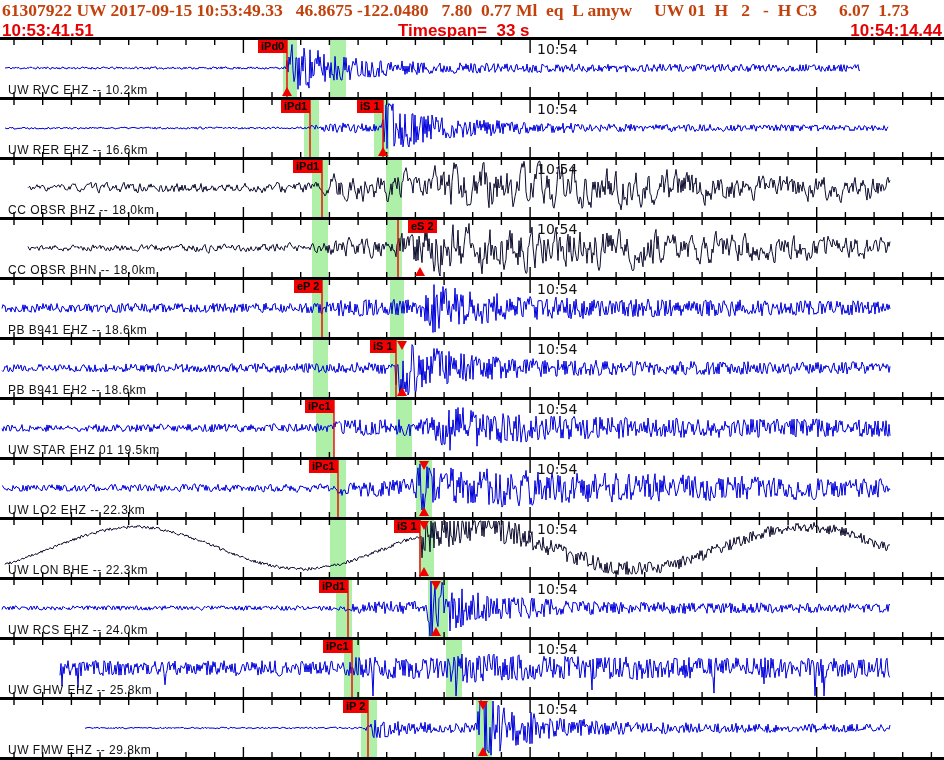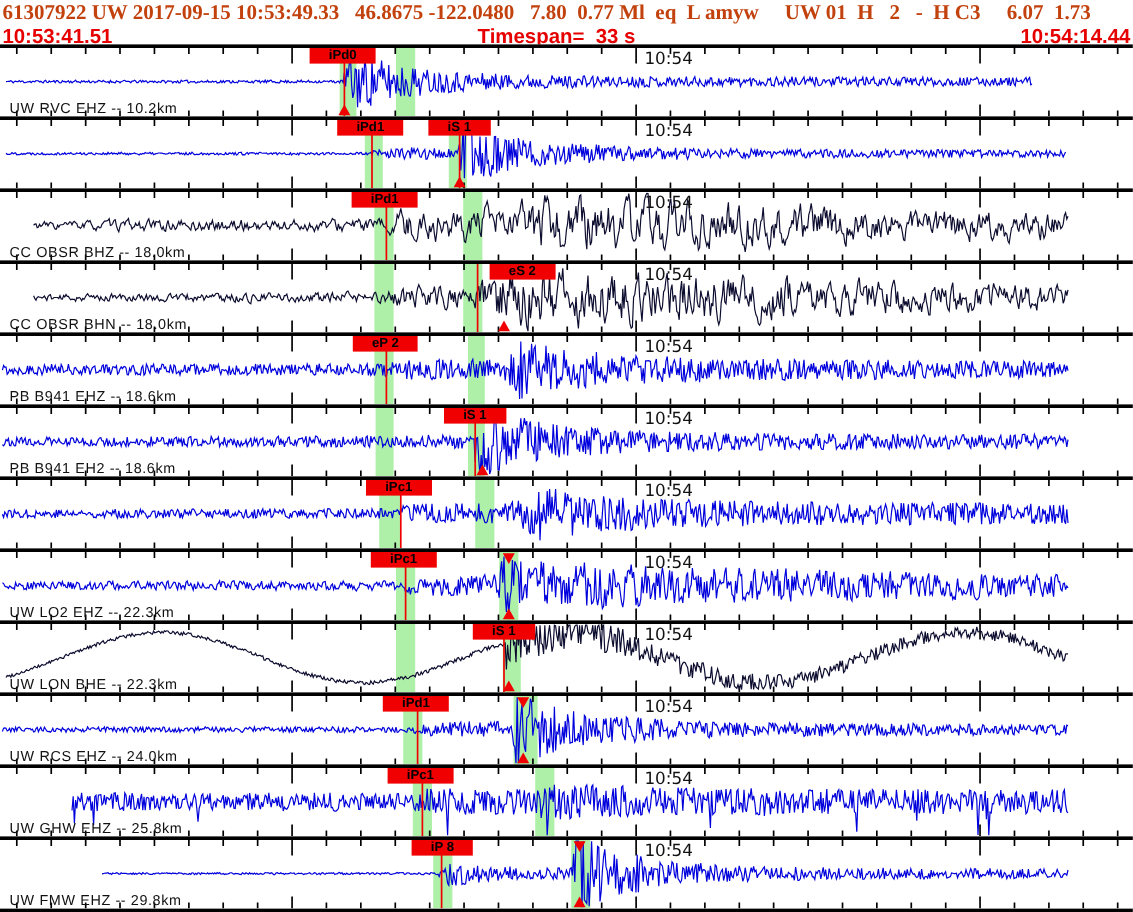--- a/index.html
+++ b/index.html
@@ -12,21 +12,21 @@
   .hdr-start{position:absolute;left:2px;top:0;}
   .hdr-span{position:absolute;left:398px;top:0;white-space:pre;}
   .hdr-end{position:absolute;right:2px;top:0;}
   #traces{position:absolute;left:0;top:37px;width:944px;border-bottom:3px solid #000;}
   .trow{position:relative;width:944px;height:57px;border-top:3px solid #000;background:#fff;}
   .trow svg{position:absolute;left:0;top:0;display:block;}
   .time-label{position:absolute;left:537px;top:1px;font-size:14px;color:#111;
     font-family:"DejaVu Sans",sans-serif;}
   .station-label{position:absolute;left:8px;bottom:0px;font-size:12px;color:#111;
     font-family:"Liberation Sans",sans-serif;letter-spacing:0.5px;}
-  .pick-flag{position:absolute;top:0;height:13px;line-height:13px;padding:0 16px;
+  .pick-flag{position:absolute;top:0;height:13px;line-height:13px;padding:0 3px;
     background:#f00000;color:#000;font-weight:bold;font-size:11px;white-space:pre;
     font-family:"Liberation Sans",sans-serif;}
 </style>
 </head>
 <body>
 
 <div class="hdr">
   <div class="hdr-line1">61307922 UW 2017-09-15 10:53:49.33   46.8675 -122.0480   7.80  0.77 Ml  eq  L amyw     UW 01  H   2   -  H C3     6.07  1.73</div>
   <div class="hdr-line2">
     <span class="hdr-start">10:53:41.51</span>
@@ -185,20 +185,21 @@
         <line x1="931.4" y1="0" x2="931.4" y2="5" stroke="#000000" stroke-width="1.4"></line>
         <line x1="931.4" y1="52" x2="931.4" y2="57" stroke="#000000" stroke-width="1.4"></line>
         <polyline points="5,27.7 6,28.6 7,28.6 8,28.6 9,28.3 10,27.1 11,28.1 12,27.6 13,27.5 14,29.1 15,28.9 16,28.8 17,28.7 18,28.0 19,28.8 20,27.9 21,28.6 22,27.9 23,27.4 24,27.6 25,27.4 26,28.9 27,27.6 28,28.2 29,29.1 30,29.0 31,27.7 32,28.1 33,28.7 34,28.5 35,27.3 36,28.9 37,28.5 38,29.0 39,28.5 40,28.4 41,28.8 42,28.4 43,28.3 44,28.8 45,29.1 46,28.2 47,29.0 48,27.3 49,27.7 50,29.0 51,28.8 52,27.9 53,28.5 54,27.3 55,28.7 56,28.2 57,27.6 58,28.1 59,27.1 60,28.2 61,28.7 62,28.5 63,28.2 64,27.5 65,27.9 66,27.8 67,27.2 68,28.8 69,28.3 70,27.4 71,28.9 72,29.0 73,28.3 74,27.4 75,28.0 76,27.2 77,28.2 78,28.8 79,29.1 80,27.7 81,27.9 82,28.3 83,28.2 84,28.4 85,28.8 86,27.3 87,28.7 88,28.0 89,28.8 90,27.0 91,28.3 92,27.9 93,27.1 94,28.4 95,27.5 96,28.2 97,27.9 98,28.6 99,27.1 100,28.2 101,26.9 102,27.9 103,28.3 104,27.6 105,28.9 106,27.9 107,29.0 108,27.8 109,28.6 110,28.0 111,27.9 112,27.4 113,28.0 114,28.1 115,28.6 116,29.1 117,28.1 118,28.5 119,27.8 120,28.2 121,27.1 122,27.7 123,27.5 124,27.7 125,26.9 126,28.2 127,27.3 128,28.9 129,28.4 130,28.0 131,27.9 132,27.5 133,27.5 134,27.6 135,27.5 136,28.1 137,28.0 138,28.5 139,28.2 140,28.0 141,27.4 142,27.5 143,28.4 144,27.7 145,28.1 146,27.2 147,27.5 148,27.3 149,27.1 150,28.4 151,27.5 152,28.5 153,27.7 154,29.0 155,27.1 156,28.9 157,28.8 158,27.3 159,28.4 160,26.9 161,27.8 162,28.9 163,28.9 164,28.4 165,28.8 166,28.7 167,27.9 168,27.4 169,29.0 170,27.9 171,28.1 172,28.7 173,27.8 174,29.1 175,28.2 176,27.8 177,27.9 178,27.7 179,28.8 180,28.5 181,27.6 182,29.1 183,28.2 184,28.0 185,28.6 186,28.9 187,28.9 188,27.2 189,28.6 190,28.7 191,27.5 192,27.6 193,28.1 194,27.2 195,28.9 196,27.1 197,29.1 198,28.8 199,27.1 200,27.1 201,26.9 202,29.0 203,28.9 204,29.0 205,27.8 206,27.1 207,28.5 208,27.4 209,27.4 210,27.2 211,27.4 212,27.6 213,28.5 214,27.6 215,28.5 216,27.1 217,27.0 218,27.5 219,27.7 220,27.5 221,27.7 222,27.4 223,28.4 224,28.3 225,27.8 226,27.5 227,28.6 228,27.5 229,27.8 230,27.1 231,28.9 232,27.9 233,27.2 234,28.0 235,28.4 236,27.7 237,27.4 238,28.6 239,28.9 240,28.4 241,28.9 242,27.3 243,29.1 244,28.1 245,27.8 246,28.4 247,28.8 248,27.7 249,29.1 250,27.3 251,27.7 252,27.5 253,27.8 254,28.0 255,29.0 256,28.3 257,27.5 258,28.4 259,27.2 260,27.7 261,28.0 262,28.9 263,28.2 264,27.4 265,28.9 266,29.0 267,27.9 268,27.7 269,27.2 270,28.9 271,28.5 272,27.4 273,27.4 274,27.0 275,28.3 276,28.6 277,27.2 278,27.3 279,27.9 280,28.8 281,27.9 282,27.9 283,28.6 284,28.1 285,28.3 286,28.6 287,27.8 288,28.5 289,28.6 290,28.7 291,28.3 292,27.6 293,28.0 294,28.8 295,28.2 296,28.5 297,27.0 298,27.1 299,28.4 300,27.2 301,27.0 302,28.8 303,28.4 304,28.8 305,27.2 306,28.9 307,27.9 308,27.5 309,27.0 310,28.9 311,25.6 312,25.7 313,26.1 314,27.1 315,29.2 316,25.0 317,26.6 318,28.5 319,27.5 320,27.6 321,26.8 322,29.9 323,27.2 324,31.4 325,30.6 326,24.9 327,27.3 328,30.1 329,30.8 330,24.2 331,24.3 332,25.3 333,31.2 334,25.0 335,23.9 336,29.2 337,32.5 338,29.9 339,27.2 340,25.5 341,26.5 342,31.9 343,22.9 344,27.3 345,24.1 346,27.8 347,25.6 348,23.9 349,26.8 350,30.7 351,31.1 352,28.0 353,26.1 354,24.5 355,32.7 356,32.5 357,29.4 358,25.5 359,26.3 360,27.8 361,29.0 362,23.6 363,30.7 364,28.5 365,30.2 366,24.9 367,31.3 368,27.6 369,31.4 370,26.5 371,30.0 372,30.5 373,30.6 374,24.3 375,31.1 376,25.8 377,29.3 378,30.3 379,27.0 380,25.7 381,27.6 382,24.0 383,19.7 384,42.1 385,27.2 386,4.8 387,48.5 388,7.2 389,3.5 390,5.4 391,4.8 392,10.5 393,3.8 394,46.2 395,42.8 396,23.3 397,28.3 398,30.3 399,38.5 400,13.7 401,44.7 402,27.6 403,46.9 404,38.3 405,14.1 406,36.5 407,34.2 408,44.6 409,47.0 410,37.6 411,41.3 412,14.0 413,13.8 414,44.4 415,15.0 416,42.3 417,26.4 418,40.0 419,32.2 420,25.4 421,16.7 422,17.4 423,42.3 424,16.6 425,33.7 426,19.4 427,37.4 428,15.8 429,31.3 430,24.4 431,39.1 432,15.0 433,20.4 434,28.4 435,29.2 436,17.0 437,21.7 438,20.5 439,32.0 440,29.1 441,22.8 442,17.7 443,35.1 444,28.6 445,31.9 446,37.9 447,32.8 448,33.8 449,36.5 450,38.1 451,36.2 452,25.5 453,27.4 454,37.5 455,31.1 456,28.6 457,33.4 458,20.8 459,25.8 460,24.3 461,26.9 462,28.6 463,37.3 464,26.8 465,22.4 466,25.4 467,34.4 468,31.0 469,28.1 470,21.9 471,36.1 472,34.4 473,32.4 474,23.0 475,34.9 476,25.8 477,19.9 478,28.0 479,27.7 480,20.8 481,30.2 482,24.1 483,27.6 484,20.2 485,30.8 486,22.5 487,33.6 488,22.4 489,29.5 490,24.1 491,35.8 492,31.9 493,24.4 494,33.5 495,32.6 496,28.4 497,20.4 498,28.5 499,20.8 500,32.8 501,27.2 502,23.5 503,33.8 504,23.4 505,27.1 506,23.6 507,23.1 508,25.7 509,23.7 510,30.6 511,22.9 512,21.9 513,26.8 514,32.0 515,24.6 516,30.0 517,23.9 518,28.9 519,33.8 520,33.6 521,28.0 522,29.0 523,25.5 524,22.3 525,23.5 526,32.6 527,27.8 528,33.2 529,31.3 530,26.9 531,29.6 532,27.5 533,30.7 534,25.1 535,30.8 536,25.7 537,24.8 538,31.5 539,25.7 540,31.0 541,24.3 542,24.0 543,31.3 544,30.0 545,28.9 546,26.6 547,28.1 548,23.3 549,25.6 550,24.3 551,25.7 552,32.6 553,25.9 554,32.6 555,29.7 556,27.4 557,26.5 558,30.8 559,26.4 560,30.1 561,27.0 562,28.6 563,23.2 564,33.0 565,29.2 566,28.6 567,26.0 568,27.5 569,26.1 570,29.0 571,23.1 572,29.7 573,32.7 574,29.9 575,24.4 576,24.9 577,26.2 578,24.0 579,26.3 580,28.7 581,29.2 582,24.5 583,25.5 584,28.6 585,31.3 586,31.0 587,27.3 588,29.9 589,29.3 590,24.5 591,26.2 592,31.1 593,29.3 594,28.1 595,28.1 596,25.8 597,27.2 598,28.1 599,30.0 600,31.6 601,24.8 602,26.4 603,28.5 604,27.6 605,26.8 606,28.9 607,30.4 608,26.3 609,23.9 610,28.4 611,25.6 612,26.9 613,26.2 614,24.2 615,27.2 616,27.1 617,29.7 618,31.0 619,31.7 620,26.9 621,31.6 622,28.4 623,28.8 624,31.4 625,29.7 626,24.1 627,26.3 628,28.2 629,25.3 630,30.8 631,24.1 632,29.1 633,28.4 634,25.2 635,30.8 636,26.8 637,25.8 638,27.2 639,28.3 640,26.3 641,26.9 642,26.7 643,31.2 644,29.0 645,26.4 646,27.1 647,28.4 648,27.0 649,27.2 650,25.9 651,27.0 652,28.0 653,25.7 654,29.4 655,28.2 656,24.5 657,28.1 658,25.6 659,28.5 660,25.0 661,26.7 662,29.8 663,25.7 664,28.6 665,25.3 666,25.9 667,24.4 668,28.5 669,30.2 670,28.1 671,31.6 672,31.4 673,28.5 674,26.9 675,30.6 676,27.2 677,27.9 678,26.4 679,25.4 680,28.7 681,27.3 682,28.0 683,27.5 684,25.0 685,28.5 686,31.4 687,25.3 688,25.1 689,24.5 690,29.7 691,30.1 692,26.1 693,26.7 694,29.4 695,31.6 696,29.6 697,29.7 698,30.9 699,29.5 700,24.5 701,28.6 702,30.9 703,25.8 704,24.8 705,30.7 706,30.9 707,28.5 708,30.5 709,28.3 710,24.4 711,28.5 712,29.9 713,30.5 714,28.3 715,30.3 716,30.2 717,28.2 718,27.0 719,30.0 720,28.4 721,28.9 722,29.8 723,31.5 724,30.7 725,29.9 726,27.5 727,26.2 728,29.7 729,29.7 730,30.0 731,25.0 732,30.9 733,30.0 734,25.9 735,30.8 736,28.2 737,28.9 738,24.7 739,27.1 740,25.6 741,31.0 742,30.5 743,27.0 744,26.7 745,25.5 746,28.5 747,29.2 748,28.6 749,29.1 750,29.0 751,25.0 752,29.3 753,25.1 754,25.1 755,28.3 756,31.2 757,26.3 758,27.5 759,27.4 760,25.6 761,27.5 762,28.7 763,28.2 764,25.0 765,26.3 766,25.6 767,28.1 768,25.6 769,25.3 770,30.0 771,27.5 772,25.9 773,27.6 774,31.0 775,27.9 776,24.8 777,30.3 778,26.9 779,28.5 780,30.6 781,24.9 782,24.8 783,27.7 784,27.2 785,25.2 786,30.6 787,27.8 788,25.3 789,25.4 790,28.1 791,31.1 792,25.0 793,31.1 794,25.3 795,26.2 796,25.5 797,27.7 798,25.6 799,28.3 800,31.0 801,26.5 802,29.5 803,25.1 804,25.0 805,26.2 806,28.0 807,26.8 808,27.7 809,28.6 810,25.9 811,30.7 812,25.7 813,26.6 814,26.3 815,24.9 816,26.2 817,25.1 818,31.1 819,28.9 820,28.3 821,28.7 822,27.4 823,29.2 824,25.6 825,25.3 826,27.9 827,29.4 828,25.8 829,27.4 830,30.0 831,28.3 832,29.6 833,25.4 834,25.7 835,29.8 836,26.9 837,28.4 838,27.4 839,28.7 840,25.3 841,27.9 842,27.8 843,27.3 844,30.2 845,26.4 846,25.6 847,26.5 848,26.1 849,27.0 850,30.8 851,29.2 852,30.9 853,29.3 854,30.8 855,26.7 856,28.1 857,29.6 858,27.8 859,25.5 860,26.8 861,30.2 862,28.4 863,29.8 864,26.1 865,25.8 866,26.8 867,30.6 868,27.2 869,27.7 870,28.6 871,28.3 872,25.4 873,30.8 874,28.2 875,25.8 876,27.6 877,28.1 878,30.0 879,27.4 880,29.6 881,28.7 882,29.2 883,30.0 884,25.6 885,28.4 886,30.8 887,28.6 888,26.7" fill="none" stroke="#0000dd" stroke-width="1"></polyline>
         <line x1="310" y1="0" x2="310" y2="57" stroke="#f00000" stroke-width="1.4"></line>
         <line x1="383" y1="0" x2="383" y2="57" stroke="#f00000" stroke-width="1.4"></line>
         <polygon points="378,56 388,56 383,47" fill="#f00000"></polygon>
       </svg>
       <div class="pick-flag" style="left: 281px;">iPd1</div>
       <div class="pick-flag" style="left: 357px;">iS 1</div>
       <span class="time-label">10:54</span>
+      <span class="station-label">UW RER EHZ -- 16.6km</span>
     </div>
     <div class="trow">
       <svg width="944" height="57" viewBox="0 0 944 57">
         <rect x="312" y="0" width="16" height="57" fill="#aef0a8"></rect>
         <rect x="386" y="0" width="16" height="57" fill="#aef0a8"></rect>
         <line x1="14.0" y1="0" x2="14.0" y2="5" stroke="#000000" stroke-width="1.4"></line>
         <line x1="14.0" y1="52" x2="14.0" y2="57" stroke="#000000" stroke-width="1.4"></line>
         <line x1="42.7" y1="0" x2="42.7" y2="5" stroke="#000000" stroke-width="1.4"></line>
         <line x1="42.7" y1="52" x2="42.7" y2="57" stroke="#000000" stroke-width="1.4"></line>
         <line x1="71.4" y1="0" x2="71.4" y2="5" stroke="#000000" stroke-width="1.4"></line>
@@ -573,20 +574,21 @@
         <line x1="874.1" y1="52" x2="874.1" y2="57" stroke="#000000" stroke-width="1.4"></line>
         <line x1="902.7" y1="0" x2="902.7" y2="5" stroke="#000000" stroke-width="1.4"></line>
         <line x1="902.7" y1="52" x2="902.7" y2="57" stroke="#000000" stroke-width="1.4"></line>
         <line x1="931.4" y1="0" x2="931.4" y2="5" stroke="#000000" stroke-width="1.4"></line>
         <line x1="931.4" y1="52" x2="931.4" y2="57" stroke="#000000" stroke-width="1.4"></line>
         <polyline points="2,28.5 3,31.2 4,26.6 5,28.1 6,30.7 7,25.7 8,25.3 9,26.0 10,31.1 11,30.3 12,25.1 13,27.4 14,28.0 15,26.7 16,28.6 17,31.2 18,30.6 19,31.0 20,28.6 21,28.0 22,24.6 23,31.2 24,29.5 25,29.8 26,30.6 27,30.1 28,30.0 29,31.5 30,25.7 31,27.8 32,28.2 33,27.2 34,29.4 35,29.7 36,27.3 37,29.6 38,26.5 39,28.4 40,27.1 41,27.4 42,28.7 43,30.8 44,29.4 45,27.6 46,31.6 47,24.9 48,30.7 49,25.0 50,28.1 51,25.7 52,29.3 53,28.9 54,29.7 55,26.9 56,25.5 57,28.6 58,28.8 59,27.5 60,29.5 61,26.1 62,28.9 63,28.7 64,29.2 65,28.2 66,27.0 67,27.7 68,25.7 69,27.9 70,27.8 71,27.9 72,29.1 73,28.2 74,27.2 75,27.2 76,29.1 77,28.3 78,31.2 79,30.9 80,31.5 81,28.7 82,29.4 83,28.5 84,29.9 85,29.4 86,27.1 87,31.3 88,28.4 89,25.6 90,26.7 91,27.7 92,27.3 93,29.4 94,25.7 95,27.8 96,24.3 97,29.6 98,31.7 99,25.8 100,30.7 101,31.5 102,28.7 103,31.7 104,25.6 105,28.2 106,31.2 107,26.8 108,29.1 109,31.1 110,30.2 111,31.1 112,29.9 113,25.6 114,25.7 115,30.6 116,27.9 117,24.5 118,27.9 119,25.5 120,27.2 121,27.8 122,30.1 123,31.8 124,30.0 125,30.4 126,28.3 127,26.3 128,25.9 129,25.9 130,31.3 131,30.4 132,25.8 133,29.2 134,27.6 135,28.2 136,31.8 137,24.7 138,30.1 139,28.9 140,25.7 141,31.0 142,25.8 143,24.8 144,25.5 145,28.9 146,29.7 147,26.9 148,24.6 149,26.3 150,31.8 151,27.5 152,31.4 153,28.8 154,24.5 155,28.1 156,26.9 157,29.0 158,26.1 159,28.6 160,24.3 161,24.1 162,25.1 163,27.2 164,29.6 165,28.6 166,28.1 167,27.4 168,24.8 169,26.3 170,27.0 171,27.5 172,30.2 173,26.4 174,30.8 175,26.2 176,29.7 177,31.4 178,26.5 179,25.5 180,28.1 181,28.2 182,27.9 183,25.6 184,28.4 185,28.5 186,26.8 187,30.3 188,24.3 189,29.6 190,24.5 191,30.6 192,31.2 193,30.3 194,28.2 195,29.9 196,27.1 197,29.8 198,28.5 199,25.5 200,27.0 201,27.1 202,30.4 203,31.7 204,28.2 205,24.5 206,30.7 207,31.5 208,30.4 209,29.9 210,26.5 211,32.0 212,24.6 213,31.7 214,31.0 215,24.4 216,27.3 217,29.6 218,26.0 219,24.1 220,29.5 221,25.3 222,28.9 223,25.9 224,26.6 225,23.9 226,31.2 227,30.7 228,28.3 229,24.4 230,26.8 231,26.5 232,27.4 233,25.1 234,26.0 235,28.0 236,24.4 237,26.3 238,30.2 239,30.6 240,31.5 241,31.8 242,27.7 243,31.4 244,26.9 245,26.3 246,26.0 247,27.4 248,30.1 249,26.0 250,30.0 251,24.6 252,28.8 253,25.8 254,29.0 255,27.9 256,31.7 257,30.4 258,27.6 259,28.5 260,27.9 261,31.0 262,27.4 263,27.7 264,31.0 265,26.5 266,25.4 267,25.5 268,25.5 269,26.6 270,24.8 271,29.1 272,30.9 273,24.0 274,23.8 275,24.4 276,26.9 277,27.8 278,28.5 279,30.2 280,29.0 281,30.4 282,25.2 283,30.8 284,25.3 285,27.1 286,28.2 287,31.5 288,31.2 289,24.1 290,24.4 291,27.0 292,28.6 293,30.1 294,31.2 295,27.0 296,24.0 297,31.4 298,29.4 299,30.7 300,28.0 301,30.2 302,24.3 303,29.8 304,27.7 305,29.1 306,25.1 307,26.4 308,30.2 309,30.6 310,24.1 311,26.4 312,27.8 313,30.8 314,29.5 315,25.9 316,32.1 317,24.0 318,23.9 319,30.3 320,30.2 321,25.4 322,29.7 323,30.1 324,26.7 325,27.2 326,26.7 327,31.7 328,25.7 329,26.2 330,26.2 331,24.8 332,25.9 333,29.0 334,23.0 335,27.0 336,21.6 337,23.7 338,22.5 339,21.5 340,22.4 341,23.7 342,31.7 343,33.7 344,33.1 345,20.1 346,24.2 347,26.8 348,20.8 349,25.7 350,28.3 351,23.5 352,20.8 353,23.3 354,26.6 355,19.9 356,32.9 357,31.8 358,27.3 359,30.2 360,19.8 361,33.5 362,31.1 363,35.1 364,35.4 365,31.9 366,24.9 367,33.7 368,34.3 369,33.7 370,33.6 371,34.9 372,22.2 373,33.5 374,28.4 375,23.8 376,34.3 377,32.9 378,33.8 379,33.8 380,20.0 381,20.7 382,28.3 383,25.9 384,27.3 385,19.6 386,32.3 387,25.9 388,29.7 389,27.7 390,31.4 391,23.7 392,26.9 393,26.1 394,28.4 395,30.4 396,25.6 397,34.4 398,31.1 399,19.6 400,32.6 401,25.9 402,28.8 403,31.9 404,35.2 405,35.7 406,34.7 407,30.2 408,26.7 409,24.2 410,36.0 411,25.2 412,26.3 413,24.2 414,24.8 415,26.9 416,29.4 417,25.3 418,30.8 419,22.7 420,28.4 421,19.6 422,24.7 423,34.2 424,21.7 425,24.4 426,20.4 427,18.4 428,33.6 429,30.1 430,22.9 431,27.6 432,17.4 433,30.0 434,19.8 435,34.0 436,40.5 437,25.8 438,36.2 439,22.1 440,30.2 441,42.6 442,45.1 443,24.9 444,44.1 445,44.2 446,25.6 447,37.0 448,32.9 449,10.1 450,50.3 451,26.9 452,34.4 453,19.8 454,30.8 455,36.3 456,9.1 457,30.2 458,7.5 459,32.2 460,14.0 461,28.2 462,22.4 463,7.6 464,30.2 465,24.7 466,33.9 467,30.0 468,36.0 469,28.6 470,25.5 471,10.4 472,22.0 473,11.7 474,16.9 475,17.6 476,14.9 477,46.2 478,27.9 479,35.3 480,18.5 481,29.3 482,31.6 483,14.4 484,29.5 485,29.4 486,37.2 487,15.8 488,16.4 489,20.8 490,39.7 491,19.0 492,31.3 493,24.0 494,16.6 495,16.6 496,21.7 497,39.4 498,28.7 499,41.1 500,32.3 501,42.7 502,27.6 503,13.6 504,19.8 505,40.0 506,39.5 507,40.7 508,15.5 509,18.0 510,27.3 511,34.6 512,33.2 513,41.0 514,21.3 515,28.6 516,16.6 517,41.2 518,35.4 519,14.8 520,25.2 521,42.2 522,34.3 523,28.1 524,24.7 525,32.9 526,41.9 527,41.1 528,31.6 529,30.4 530,36.4 531,20.8 532,38.1 533,27.1 534,29.6 535,31.7 536,16.2 537,28.3 538,39.8 539,37.7 540,25.3 541,25.5 542,20.8 543,27.0 544,35.8 545,39.4 546,19.2 547,29.2 548,34.8 549,32.4 550,30.8 551,16.3 552,17.1 553,29.6 554,16.4 555,21.2 556,31.1 557,32.6 558,27.7 559,27.1 560,16.0 561,38.1 562,29.5 563,38.1 564,21.7 565,19.8 566,19.5 567,28.4 568,25.3 569,39.2 570,29.4 571,36.8 572,18.9 573,18.5 574,16.4 575,18.8 576,28.3 577,23.8 578,31.1 579,24.3 580,22.1 581,35.5 582,25.5 583,20.1 584,29.3 585,38.9 586,33.3 587,20.2 588,38.6 589,36.9 590,33.9 591,31.9 592,30.9 593,32.7 594,18.9 595,24.9 596,17.3 597,34.2 598,37.7 599,36.3 600,17.2 601,28.8 602,19.5 603,30.5 604,26.3 605,29.4 606,28.4 607,34.4 608,18.1 609,23.5 610,31.3 611,31.9 612,17.4 613,26.9 614,26.0 615,27.6 616,30.7 617,31.9 618,23.9 619,38.5 620,21.6 621,20.2 622,25.9 623,37.3 624,25.4 625,17.9 626,17.7 627,19.0 628,35.8 629,24.5 630,27.3 631,21.4 632,30.9 633,28.1 634,23.7 635,21.5 636,35.6 637,29.1 638,31.0 639,32.6 640,24.6 641,23.5 642,31.1 643,29.1 644,21.8 645,31.9 646,25.5 647,33.1 648,18.0 649,26.9 650,32.3 651,36.9 652,32.0 653,22.9 654,28.0 655,31.7 656,19.8 657,35.8 658,29.5 659,29.5 660,27.4 661,36.3 662,34.9 663,26.1 664,24.0 665,36.7 666,26.2 667,31.7 668,31.5 669,20.2 670,32.6 671,32.8 672,29.4 673,20.3 674,35.8 675,32.7 676,18.3 677,18.6 678,25.1 679,32.4 680,30.8 681,37.4 682,25.9 683,21.2 684,37.4 685,29.6 686,33.9 687,29.6 688,23.9 689,21.9 690,23.8 691,24.0 692,31.6 693,24.3 694,34.9 695,31.6 696,30.0 697,24.9 698,19.6 699,24.6 700,32.0 701,35.0 702,31.7 703,28.7 704,35.8 705,32.4 706,34.6 707,29.0 708,20.4 709,30.5 710,27.7 711,35.7 712,25.3 713,30.8 714,23.4 715,26.6 716,32.7 717,30.0 718,29.4 719,37.5 720,29.0 721,30.0 722,25.6 723,30.3 724,29.7 725,21.2 726,26.0 727,25.3 728,27.6 729,25.9 730,36.5 731,35.8 732,23.8 733,23.2 734,21.8 735,33.1 736,27.6 737,24.1 738,20.2 739,23.8 740,34.1 741,35.0 742,36.1 743,26.3 744,19.7 745,22.2 746,25.2 747,34.6 748,24.6 749,33.5 750,34.4 751,19.2 752,32.2 753,19.5 754,29.4 755,32.2 756,29.5 757,20.2 758,37.3 759,36.8 760,19.1 761,21.8 762,20.2 763,26.9 764,19.8 765,27.9 766,31.0 767,29.7 768,22.8 769,24.5 770,33.4 771,24.4 772,23.8 773,23.1 774,20.8 775,31.6 776,23.7 777,19.0 778,21.3 779,30.7 780,29.3 781,33.4 782,25.4 783,28.0 784,34.3 785,23.7 786,22.7 787,22.5 788,26.5 789,26.6 790,20.9 791,34.1 792,19.4 793,34.8 794,19.2 795,35.8 796,36.9 797,19.0 798,21.3 799,22.7 800,23.4 801,31.2 802,21.0 803,33.4 804,19.7 805,20.2 806,22.2 807,35.5 808,26.1 809,26.0 810,31.8 811,23.8 812,30.5 813,19.1 814,25.1 815,23.2 816,19.1 817,19.3 818,36.8 819,19.5 820,27.8 821,31.3 822,20.8 823,29.2 824,31.1 825,36.4 826,36.1 827,22.6 828,35.7 829,23.6 830,30.1 831,27.7 832,27.5 833,36.3 834,25.9 835,30.8 836,20.1 837,32.4 838,31.1 839,22.4 840,20.7 841,25.1 842,21.3 843,31.1 844,30.8 845,32.2 846,29.6 847,28.9 848,24.3 849,27.3 850,27.1 851,32.0 852,27.4 853,31.0 854,23.5 855,23.9 856,22.2 857,29.6 858,26.3 859,19.9 860,36.1 861,33.3 862,36.5 863,29.0 864,32.9 865,24.6 866,21.8 867,35.0 868,34.0 869,24.1 870,28.7 871,25.3 872,36.6 873,28.2 874,34.7 875,21.1 876,26.1 877,34.6 878,20.9 879,36.3 880,28.8 881,28.6 882,31.4 883,21.3 884,27.5 885,35.7 886,20.7 887,34.0 888,36.4 889,24.4 890,35.8" fill="none" stroke="#0000dd" stroke-width="1"></polyline>
         <line x1="334" y1="0" x2="334" y2="57" stroke="#f00000" stroke-width="1.4"></line>
       </svg>
       <div class="pick-flag" style="left: 305px;">iPc1</div>
       <span class="time-label">10:54</span>
+      <span class="station-label">UW STAR EHZ 01 19.5km</span>
     </div>
     <div class="trow">
       <svg width="944" height="57" viewBox="0 0 944 57">
         <rect x="330" y="0" width="16" height="57" fill="#aef0a8"></rect>
         <rect x="416" y="0" width="16" height="57" fill="#aef0a8"></rect>
         <line x1="14.0" y1="0" x2="14.0" y2="5" stroke="#000000" stroke-width="1.4"></line>
         <line x1="14.0" y1="52" x2="14.0" y2="57" stroke="#000000" stroke-width="1.4"></line>
         <line x1="42.7" y1="0" x2="42.7" y2="5" stroke="#000000" stroke-width="1.4"></line>
         <line x1="42.7" y1="52" x2="42.7" y2="57" stroke="#000000" stroke-width="1.4"></line>
         <line x1="71.4" y1="0" x2="71.4" y2="5" stroke="#000000" stroke-width="1.4"></line>
@@ -963,17 +965,17 @@
         <line x1="874.1" y1="52" x2="874.1" y2="57" stroke="#000000" stroke-width="1.4"></line>
         <line x1="902.7" y1="0" x2="902.7" y2="5" stroke="#000000" stroke-width="1.4"></line>
         <line x1="902.7" y1="52" x2="902.7" y2="57" stroke="#000000" stroke-width="1.4"></line>
         <line x1="931.4" y1="0" x2="931.4" y2="5" stroke="#000000" stroke-width="1.4"></line>
         <line x1="931.4" y1="52" x2="931.4" y2="57" stroke="#000000" stroke-width="1.4"></line>
         <polyline points="85,28.2 86,28.1 87,27.7 88,27.5 89,27.6 90,27.3 91,28.1 92,27.8 93,28.7 94,27.5 95,27.9 96,27.9 97,27.3 98,27.6 99,28.4 100,28.4 101,27.3 102,27.9 103,27.7 104,27.8 105,27.8 106,28.3 107,28.3 108,28.3 109,27.7 110,28.7 111,27.5 112,28.7 113,27.7 114,28.6 115,28.0 116,27.4 117,27.9 118,28.7 119,27.2 120,27.9 121,28.3 122,27.4 123,27.5 124,28.4 125,28.7 126,28.7 127,28.6 128,27.8 129,28.3 130,27.6 131,27.7 132,27.5 133,28.3 134,28.1 135,27.4 136,27.8 137,27.6 138,27.7 139,27.3 140,28.0 141,27.6 142,27.8 143,28.2 144,27.4 145,28.0 146,27.6 147,28.2 148,28.1 149,27.3 150,27.6 151,27.5 152,28.0 153,28.6 154,27.8 155,28.3 156,28.5 157,28.6 158,27.9 159,28.6 160,27.4 161,27.5 162,28.8 163,27.8 164,28.7 165,27.4 166,27.5 167,28.8 168,27.4 169,28.0 170,27.7 171,28.1 172,28.3 173,27.3 174,28.4 175,27.7 176,28.1 177,27.4 178,28.2 179,27.3 180,28.3 181,27.2 182,27.9 183,27.2 184,28.3 185,28.5 186,27.9 187,28.8 188,28.2 189,28.4 190,28.2 191,27.8 192,27.3 193,27.3 194,28.0 195,28.5 196,27.8 197,28.0 198,28.0 199,28.2 200,28.7 201,28.8 202,27.3 203,28.0 204,28.3 205,27.3 206,27.9 207,28.5 208,27.3 209,28.4 210,27.7 211,28.5 212,27.6 213,28.5 214,27.8 215,28.6 216,28.5 217,27.9 218,28.2 219,28.7 220,28.1 221,27.2 222,27.3 223,27.4 224,27.3 225,28.1 226,27.3 227,27.8 228,28.8 229,28.8 230,27.5 231,27.2 232,27.8 233,28.0 234,27.3 235,28.1 236,27.9 237,28.7 238,27.9 239,28.3 240,28.0 241,28.1 242,27.2 243,27.7 244,27.7 245,27.5 246,28.6 247,28.3 248,27.9 249,27.7 250,28.1 251,27.7 252,28.1 253,28.8 254,28.3 255,28.3 256,28.1 257,27.7 258,27.3 259,28.1 260,28.4 261,28.1 262,27.3 263,27.5 264,28.8 265,28.3 266,27.7 267,28.8 268,27.6 269,27.3 270,28.1 271,28.5 272,27.6 273,27.9 274,27.5 275,27.8 276,27.5 277,27.8 278,27.3 279,28.8 280,28.2 281,28.3 282,27.4 283,27.1 284,28.1 285,27.2 286,28.8 287,28.0 288,28.7 289,27.5 290,28.4 291,28.6 292,28.5 293,27.4 294,28.5 295,27.8 296,27.9 297,27.4 298,27.7 299,27.2 300,28.6 301,27.8 302,27.6 303,28.0 304,28.1 305,27.9 306,27.2 307,27.3 308,28.7 309,28.0 310,27.4 311,27.3 312,28.6 313,28.5 314,27.5 315,27.7 316,28.0 317,28.8 318,27.6 319,27.6 320,28.1 321,27.3 322,28.0 323,27.2 324,27.5 325,28.4 326,28.6 327,28.4 328,28.1 329,28.0 330,27.6 331,27.1 332,27.8 333,27.2 334,27.3 335,27.2 336,27.1 337,28.6 338,28.5 339,27.5 340,27.4 341,27.5 342,28.4 343,28.2 344,28.5 345,27.9 346,28.0 347,28.5 348,28.4 349,27.3 350,27.7 351,28.7 352,28.8 353,28.8 354,27.9 355,27.5 356,27.8 357,28.2 358,28.5 359,27.2 360,27.3 361,27.8 362,27.5 363,28.6 364,28.8 365,28.5 366,30.5 367,27.0 368,26.1 369,25.4 370,26.9 371,24.0 372,28.6 373,36.0 374,37.7 375,20.1 376,32.5 377,37.5 378,27.0 379,33.0 380,37.8 381,25.0 382,25.7 383,22.6 384,22.0 385,37.0 386,36.3 387,36.9 388,36.5 389,28.9 390,25.0 391,34.2 392,31.0 393,30.0 394,33.0 395,23.1 396,29.6 397,30.1 398,21.5 399,35.4 400,29.6 401,31.6 402,24.8 403,26.2 404,30.4 405,26.2 406,32.3 407,34.0 408,25.2 409,23.3 410,30.7 411,29.9 412,24.3 413,28.2 414,24.2 415,33.8 416,29.5 417,27.4 418,31.4 419,29.4 420,27.4 421,22.7 422,29.0 423,25.9 424,31.6 425,22.2 426,32.0 427,32.4 428,24.6 429,30.0 430,23.7 431,32.8 432,30.9 433,30.2 434,27.5 435,30.9 436,28.6 437,31.1 438,30.8 439,31.9 440,25.5 441,28.3 442,32.2 443,31.4 444,32.1 445,27.2 446,27.3 447,28.6 448,30.2 449,28.0 450,24.9 451,32.8 452,30.0 453,31.8 454,30.8 455,29.6 456,23.5 457,25.0 458,26.0 459,29.6 460,30.5 461,32.6 462,27.4 463,31.1 464,32.3 465,23.4 466,23.3 467,27.4 468,25.7 469,27.9 470,32.1 471,29.1 472,25.1 473,27.7 474,30.3 475,24.0 476,23.1 477,29.5 478,11.5 479,34.9 480,1.0 481,1.0 482,1.0 483,4.7 484,3.8 485,56.0 486,1.0 487,49.8 488,51.4 489,52.8 490,27.3 491,55.1 492,32.1 493,1.0 494,30.0 495,39.1 496,24.7 497,32.5 498,5.3 499,6.1 500,51.2 501,42.6 502,25.6 503,13.8 504,7.8 505,22.2 506,25.9 507,37.3 508,25.6 509,22.1 510,30.3 511,26.8 512,12.1 513,40.4 514,15.6 515,30.9 516,45.4 517,30.8 518,44.8 519,30.5 520,34.4 521,29.4 522,23.2 523,24.0 524,40.4 525,26.0 526,41.7 527,42.4 528,22.5 529,27.7 530,43.8 531,12.3 532,43.6 533,19.4 534,13.6 535,19.1 536,34.7 537,22.1 538,24.8 539,33.3 540,38.2 541,26.2 542,29.3 543,22.5 544,33.4 545,24.1 546,24.0 547,24.5 548,24.3 549,38.5 550,18.7 551,20.6 552,21.6 553,27.9 554,36.4 555,31.0 556,36.1 557,20.8 558,29.7 559,26.6 560,18.2 561,19.6 562,28.6 563,31.9 564,19.2 565,32.2 566,33.6 567,35.6 568,33.5 569,23.2 570,24.0 571,32.6 572,22.0 573,30.6 574,22.2 575,29.2 576,25.1 577,22.8 578,32.8 579,23.5 580,20.0 581,35.6 582,20.3 583,25.9 584,19.2 585,27.0 586,24.7 587,24.9 588,26.1 589,34.7 590,25.5 591,33.1 592,21.5 593,26.8 594,29.1 595,33.9 596,20.8 597,21.8 598,29.7 599,34.4 600,28.8 601,26.1 602,24.6 603,33.8 604,29.2 605,23.1 606,34.7 607,25.6 608,34.1 609,25.8 610,30.3 611,31.4 612,26.3 613,23.0 614,29.6 615,28.8 616,21.5 617,25.3 618,27.8 619,34.4 620,31.5 621,23.1 622,29.2 623,34.4 624,32.3 625,27.3 626,23.1 627,27.0 628,22.0 629,26.4 630,25.2 631,31.5 632,28.7 633,28.1 634,26.7 635,25.4 636,23.7 637,22.4 638,29.1 639,24.7 640,25.8 641,29.6 642,32.4 643,23.7 644,30.5 645,29.6 646,27.1 647,23.5 648,31.3 649,29.7 650,31.1 651,23.0 652,30.2 653,30.5 654,31.5 655,29.0 656,30.9 657,27.0 658,27.9 659,28.5 660,30.9 661,29.7 662,33.6 663,22.6 664,28.7 665,33.8 666,33.6 667,32.1 668,24.4 669,28.9 670,31.4 671,26.9 672,30.7 673,29.8 674,27.3 675,26.0 676,27.1 677,30.8 678,30.8 679,32.9 680,26.6 681,27.8 682,25.5 683,25.6 684,32.4 685,27.9 686,22.7 687,30.4 688,24.6 689,32.4 690,31.7 691,23.8 692,27.8 693,31.7 694,28.9 695,27.0 696,27.4 697,32.5 698,30.0 699,23.6 700,31.8 701,30.0 702,30.3 703,30.5 704,29.3 705,26.4 706,24.5 707,27.5 708,29.1 709,27.9 710,25.6 711,30.2 712,30.8 713,31.1 714,31.8 715,24.2 716,25.6 717,31.9 718,23.7 719,32.7 720,32.7 721,31.3 722,28.2 723,28.7 724,26.5 725,26.2 726,31.7 727,29.5 728,27.4 729,31.5 730,31.0 731,30.0 732,24.2 733,31.8 734,30.3 735,28.1 736,23.2 737,32.5 738,25.9 739,29.6 740,29.4 741,27.9 742,24.9 743,29.1 744,31.1 745,32.5 746,28.4 747,29.6 748,31.7 749,24.7 750,31.1 751,28.0 752,30.3 753,29.3 754,25.5 755,31.5 756,24.4 757,28.9 758,29.1 759,24.0 760,27.0 761,28.6 762,28.1 763,30.3 764,31.3 765,30.5 766,26.1 767,32.6 768,24.2 769,30.6 770,32.5 771,30.4 772,30.4 773,31.8 774,27.8 775,32.2 776,25.0 777,30.7 778,26.9 779,29.6 780,28.5 781,27.3 782,30.9 783,27.8 784,28.1 785,27.2 786,29.5 787,28.0 788,26.5 789,31.7 790,31.4 791,30.9 792,30.5 793,27.4 794,27.7 795,28.1 796,28.0 797,27.7 798,31.4 799,28.5 800,27.9 801,26.4 802,28.3 803,30.6 804,29.3 805,24.9 806,28.0 807,30.3 808,26.9 809,24.0 810,26.6 811,32.1 812,24.1 813,24.1 814,28.6 815,25.2 816,32.4 817,29.0 818,30.3 819,28.8 820,29.1 821,29.7 822,27.9 823,25.9 824,29.2 825,23.7 826,29.7 827,27.0 828,27.0 829,28.8 830,27.8 831,25.2 832,27.9 833,31.2 834,24.6 835,31.4 836,30.3 837,27.1 838,28.1 839,32.1 840,29.8 841,29.3 842,31.5 843,28.4 844,25.1 845,32.1 846,31.6 847,31.5 848,26.3 849,31.1 850,24.8 851,31.0 852,24.2 853,31.1 854,28.6 855,30.4 856,31.3 857,24.2 858,30.7 859,30.2 860,29.5 861,30.0 862,28.8 863,30.0 864,26.8 865,29.3 866,24.8 867,24.2 868,26.9 869,27.8 870,24.3 871,27.6 872,29.2 873,31.1 874,30.7 875,30.6 876,30.4 877,28.4 878,27.4 879,30.2 880,27.5 881,24.6 882,27.0 883,28.4 884,31.0 885,31.1 886,29.1 887,28.1 888,28.2 889,29.3 890,25.0" fill="none" stroke="#0000dd" stroke-width="1"></polyline>
         <line x1="368" y1="0" x2="368" y2="57" stroke="#f00000" stroke-width="1.4"></line>
         <polygon points="478,1 488,1 483,10" fill="#f00000"></polygon>
         <polygon points="478,56 488,56 483,47" fill="#f00000"></polygon>
       </svg>
-      <div class="pick-flag" style="left: 343px;">iP 8</div>
+      <div class="pick-flag" style="left: 343px;">iP 2</div>
       <span class="time-label">10:54</span>
       <span class="station-label">UW FMW EHZ -- 29.8km</span>
     </div>
   </div>
 
 </body></html>

